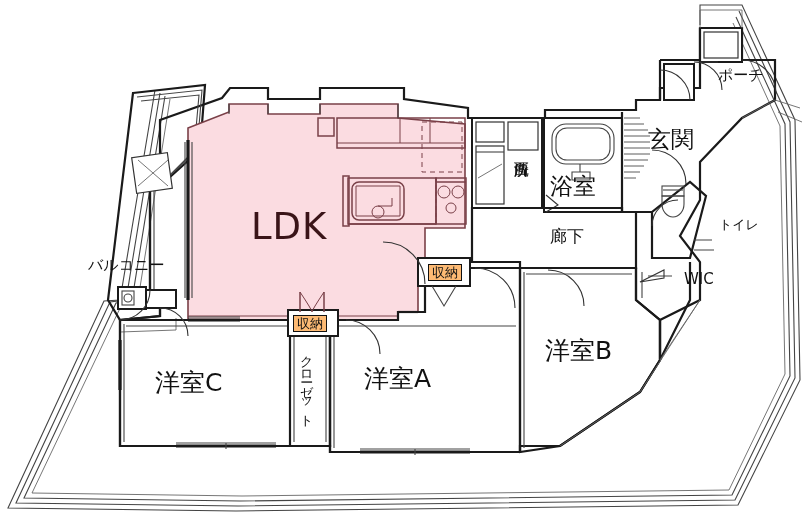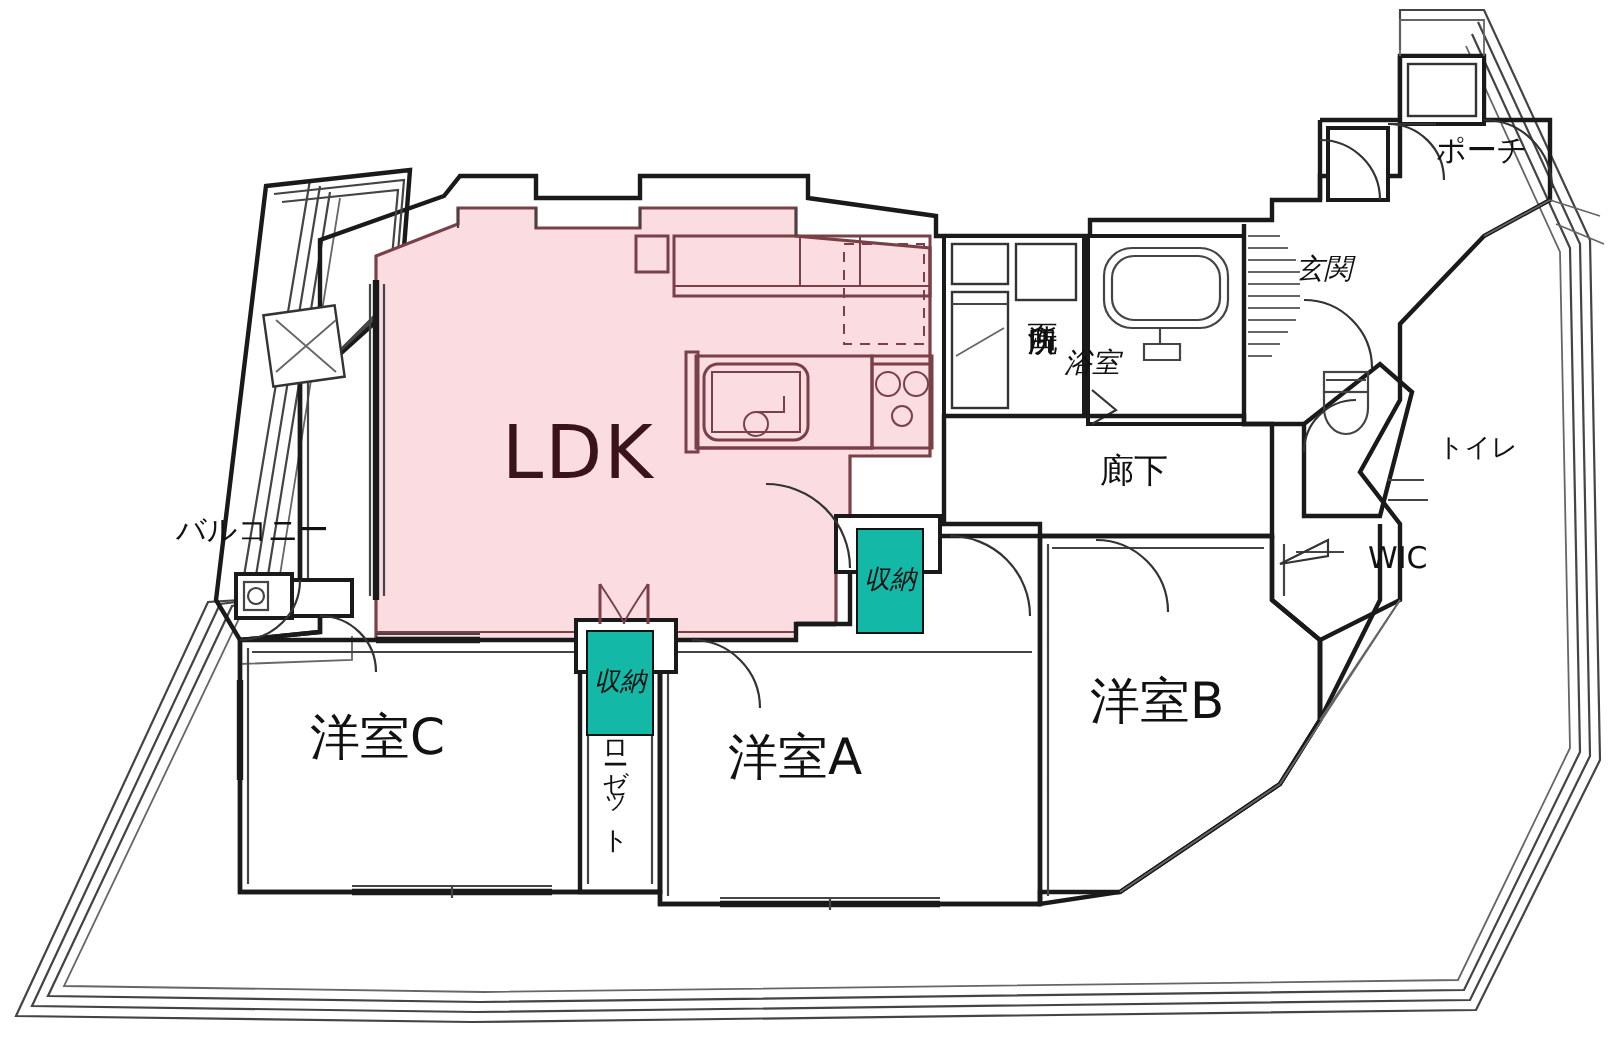--- a/index.html
+++ b/index.html
@@ -6,24 +6,24 @@
   html,body{margin:0;padding:0;background:#ffffff;}
   body{width:810px;height:519px;overflow:hidden;
        font-family:"Liberation Sans","DejaVu Sans",sans-serif;}
   #plan{position:relative;width:810px;height:519px;background:#fff;}
   #plan svg{position:absolute;left:0;top:0;}
   .lbl{position:absolute;color:#111;white-space:nowrap;line-height:1;
        font-family:"DejaVu Sans","Liberation Sans",sans-serif;}
   .lbl.v{writing-mode:vertical-rl;text-orientation:upright;white-space:normal;line-height:1.02;}
   .ldk{color:#3a1418;font-size:37px;letter-spacing:1px;margin-left:19px;}
   .room{font-size:25px;}
-  .mid{font-size:14px;font-style:italic;}
+  .mid{font-size:23px;}
   .sm{font-size:15px;}
   .xs{font-size:13px;}
-  .boxed{border:1.6px solid #111;background:#14b8a6;padding:19px 3px;font-style:italic;}
+  .boxed{border:1.6px solid #111;background:#fdba74;padding:1px 3px;}
 </style>
 </head>
 <body>
 
 <div id="plan">
 
   <svg width="810" height="519" viewBox="0 0 810 519">
     <defs>
       <style>
         .w  { fill:none; stroke:#1a1a1a; stroke-width:2.2; }
@@ -219,29 +219,29 @@
       <path class="t2" d="M775,100 L800,108 M778,112 L802,122"></path>
       <path class="t2" d="M742,118 L775,100"></path>
       <path class="t2" d="M660,360 L700,300"></path>
       <path class="t2" d="M640,392 L700,300"></path>
       <path class="t2" d="M560,446 L640,392"></path>
     </g>
   </svg>
 
   <div class="lbl ldk" style="left:232px;top:208px;">LDK</div>
 
-  <div class="lbl room" style="left:155px;top:356px;">洋室C</div>
+  <div class="lbl room" style="left:155px;top:370px;">洋室C</div>
 
   <div class="lbl room" style="left:364px;top:366px;">洋室A</div>
 
   <div class="lbl room" style="left:545px;top:338px;">洋室B</div>
 
   <div class="lbl room" style="left:550px;top:228px;font-size:17px;">廊下</div>
 
-  <div class="lbl mid" style="left:532px;top:175px;">浴室</div>
+  <div class="lbl mid" style="left:550px;top:175px;">浴室</div>
 
   <div class="lbl v sm" style="left:513px;top:150px;">洗面所</div>
 
   <div class="lbl mid" style="left:648px;top:128px;">玄関</div>
 
   <div class="lbl xs" style="left:673px;top:218px;margin-left:46px;">トイレ</div>
 
   <div class="lbl sm" style="left:684px;top:272px;">WIC</div>
 
   <div class="lbl sm" style="left:718px;top:68px;text-align:center;">ポーチ</div>

